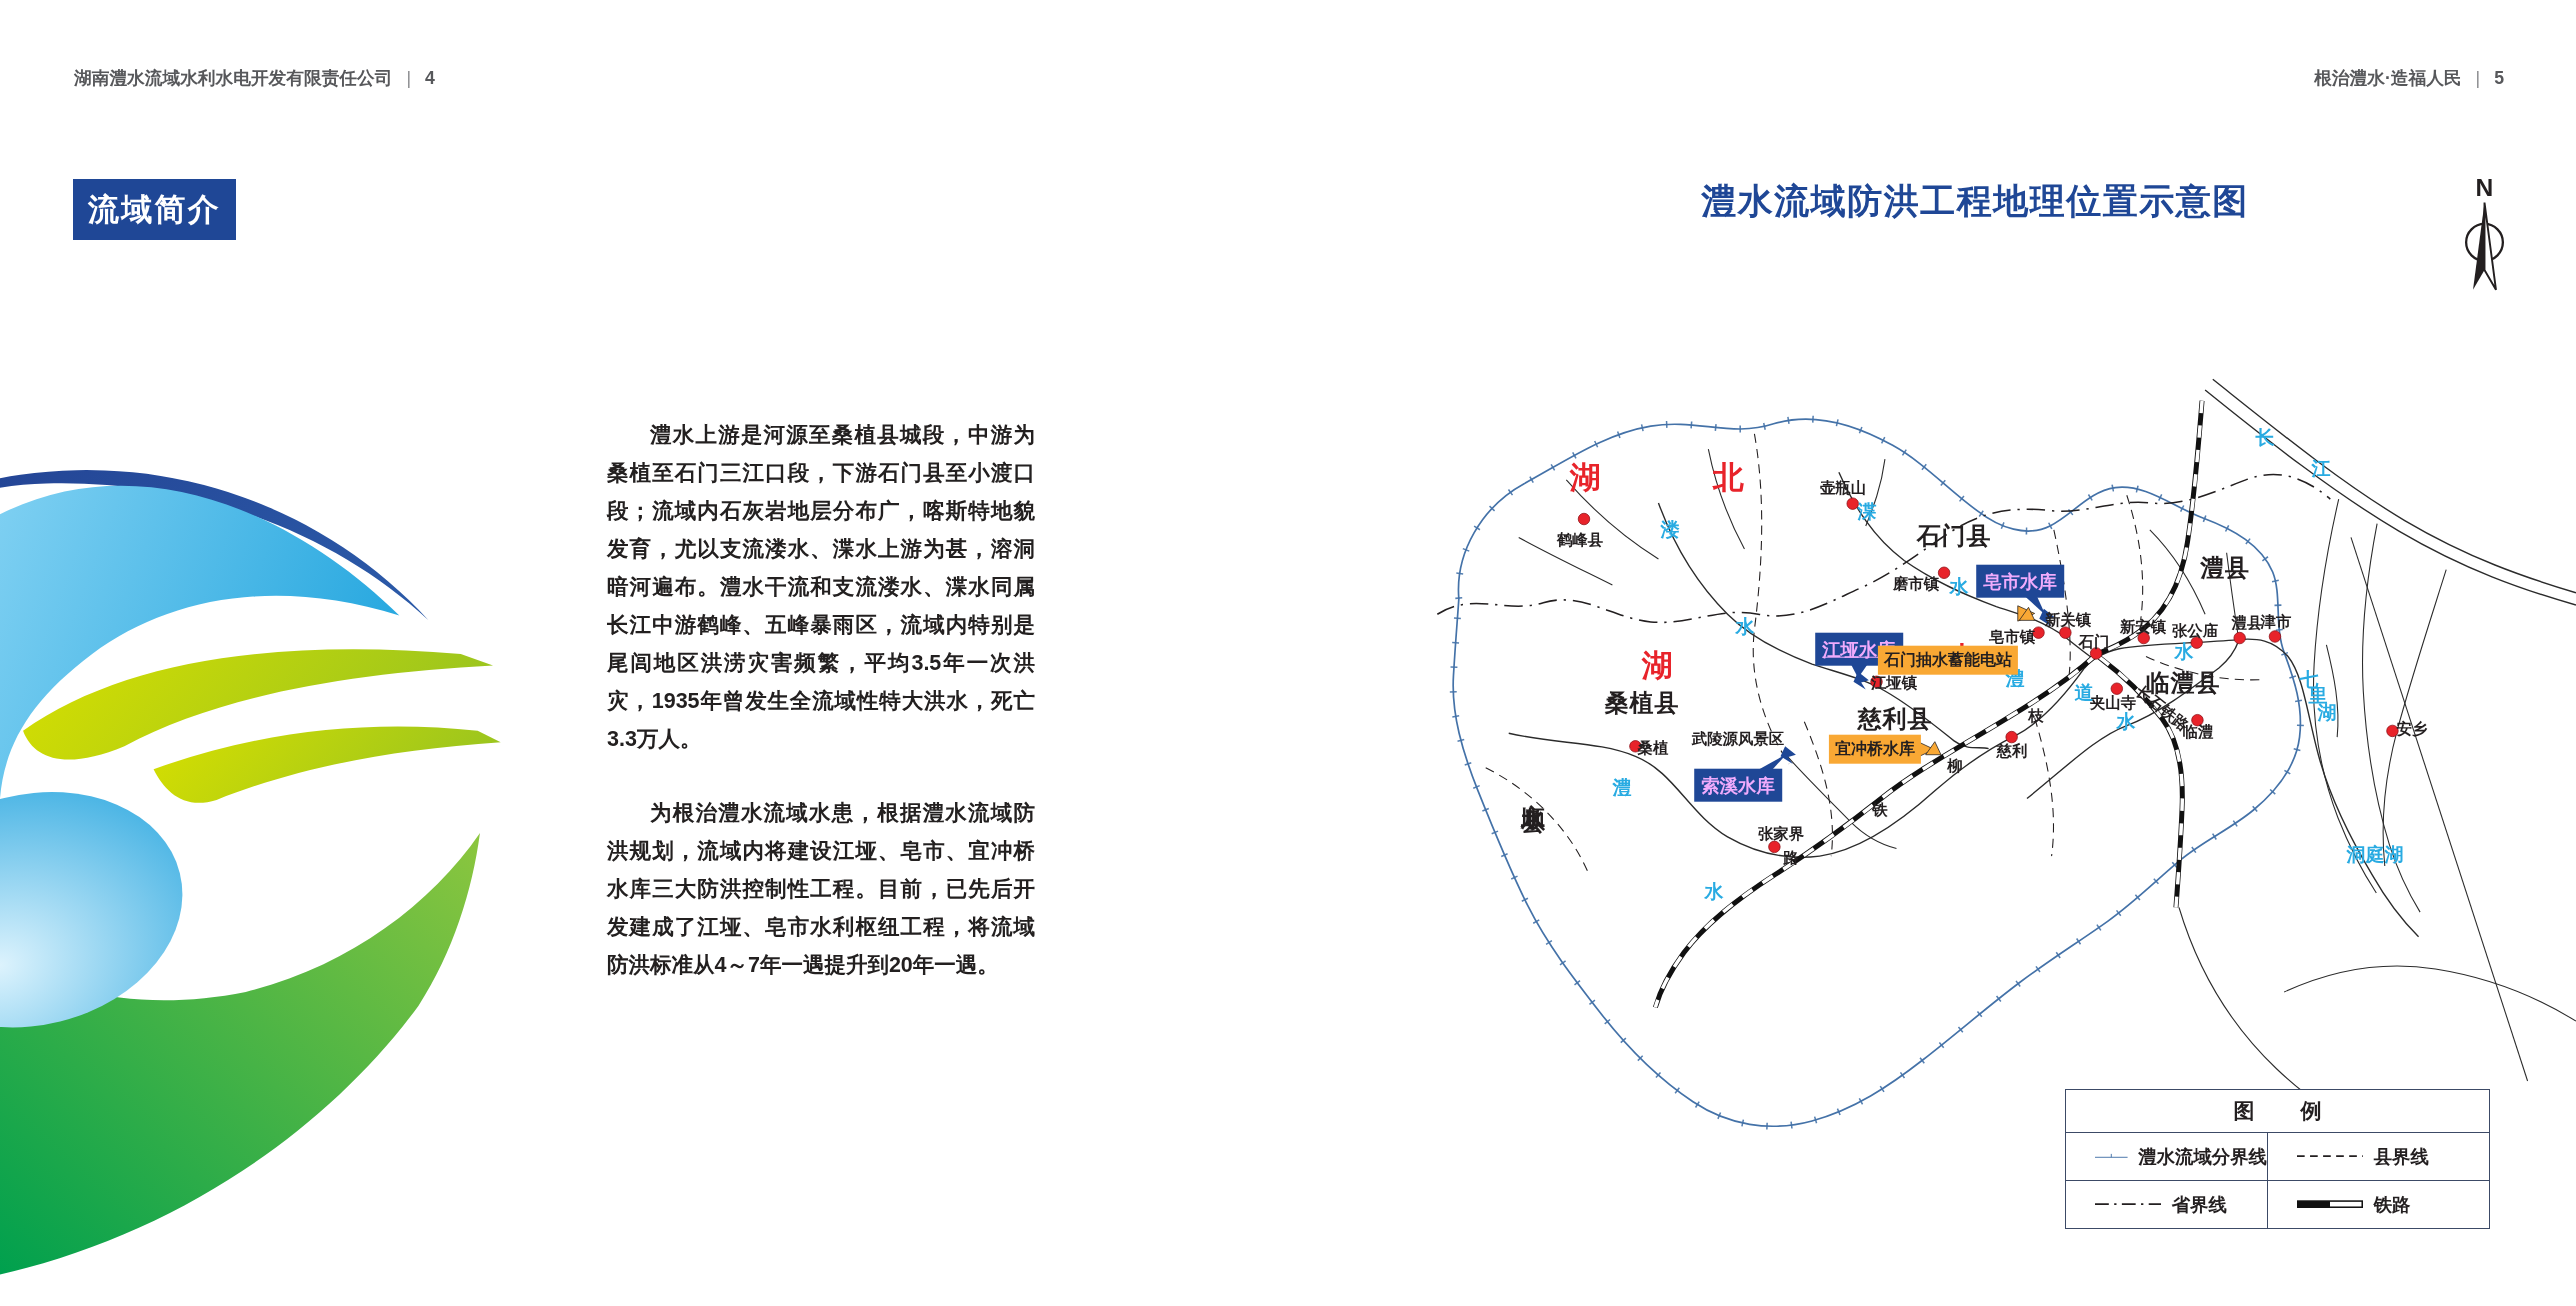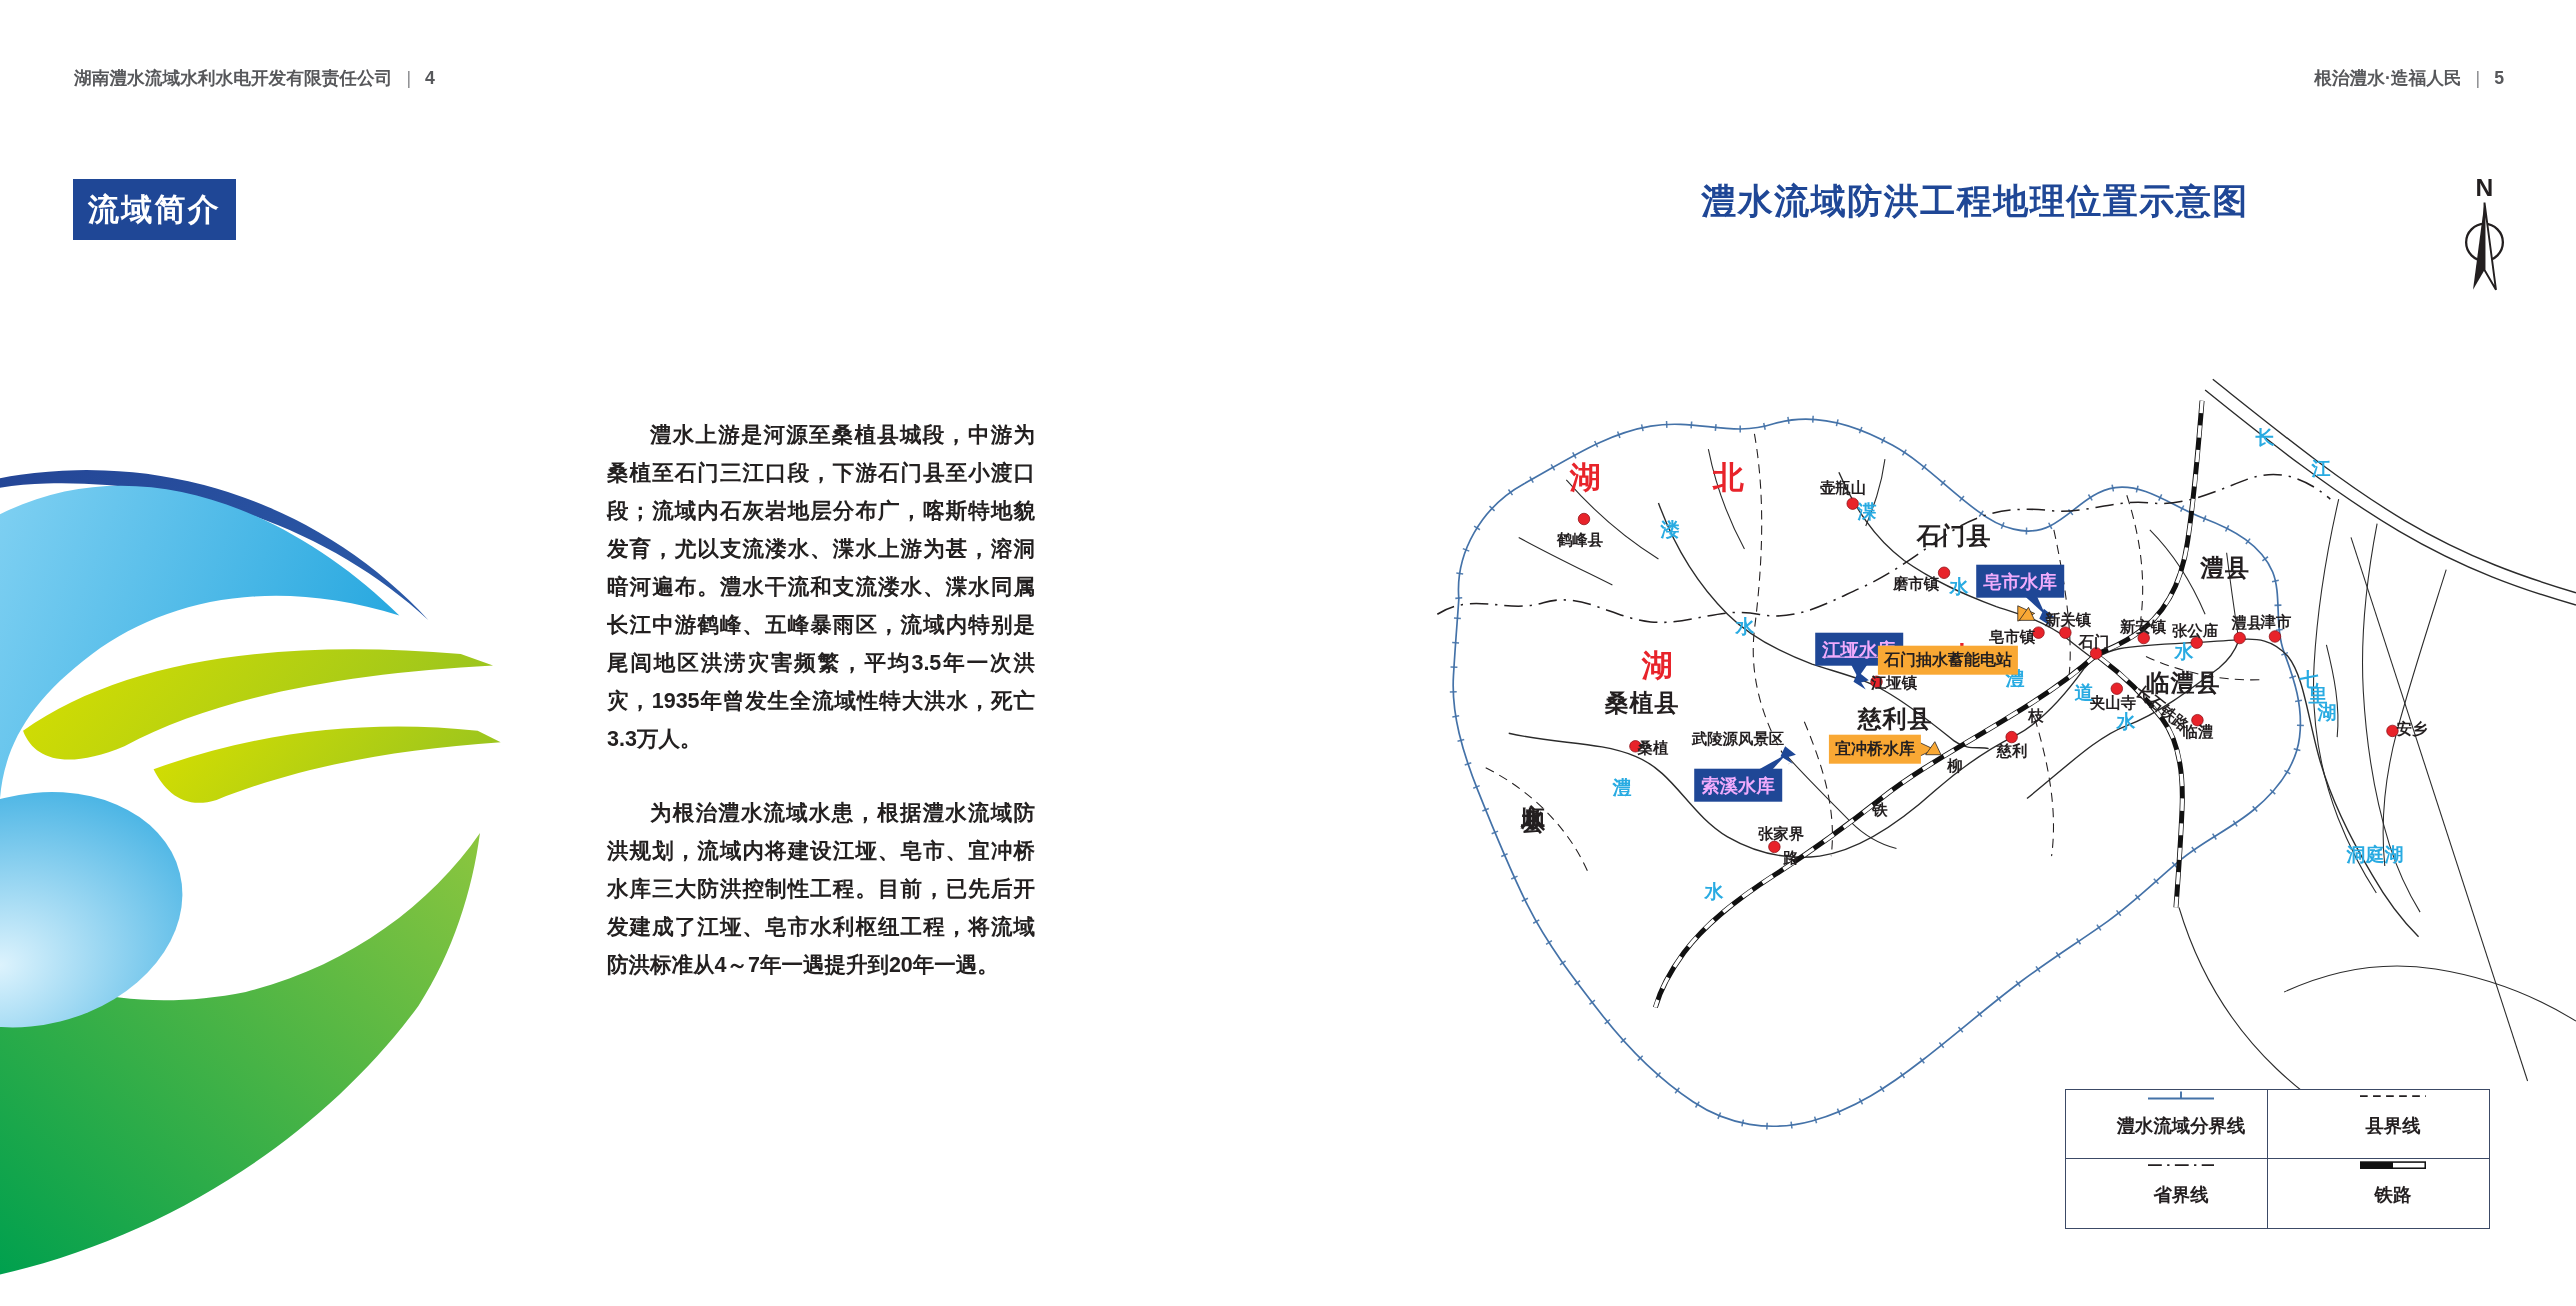--- a/index.html
+++ b/index.html
@@ -55,21 +55,21 @@
   .ptr-blue{fill:#1f4796;}
   .ptr-orange{fill:#f9a834;stroke:#231f20;stroke-width:1;}
 
   
   .legend{position:absolute;left:2065px;top:1089px;width:425px;height:140px;background:#ffffff;
        border:1.5px solid #3c4a66;box-sizing:border-box;display:flex;flex-direction:column;}
   .legend-title{height:42px;border-bottom:1.2px solid #3c4a66;display:flex;align-items:center;
        justify-content:center;font-size:21px;font-weight:700;letter-spacing:20px;text-indent:20px;}
   .legend-grid{flex:1;display:grid;grid-template-columns:202px 1fr;grid-template-rows:1fr 1fr;}
   .legend-cell{display:flex;align-items:center;gap:10.7px;padding-left:29px;
-       border-bottom:1.2px solid #3c4a66;box-sizing:border-box;flex-direction:column;}
+       border-bottom:1.2px solid #3c4a66;box-sizing:border-box;}
   .legend-cell:nth-child(odd){border-right:1.2px solid #3c4a66;}
   .legend-cell:nth-child(3),.legend-cell:nth-child(4){border-bottom:none;}
   .legend-label{font-size:18.4px;font-weight:700;color:#231f20;white-space:nowrap;}
 </style>
 </head>
 <body>
 
 <div class="page">
 
   <div class="hdr hdr-left">
@@ -268,20 +268,21 @@
       <div class="map-lbl rail-char" style="left: 1791px; top: 858px;">路</div>
       <div class="map-lbl rail-char" style="left: 2162px; top: 709px; transform: translate(-50%, -50%) rotate(38deg);">长石铁路</div>
       <div class="map-lbl box-blue" style="left: 2020px; top: 581px;">皂市水库</div>
       <div class="map-lbl box-blue" style="left: 1859px; top: 649px; text-decoration: underline;">江垭水库</div>
       <div class="map-lbl box-blue" style="left: 1738px; top: 785px;">索溪水库</div>
       <div class="map-lbl box-orange" style="left: 1948px; top: 612px; margin-top: 48px;">石门抽水蓄能电站</div>
       <div class="map-lbl box-orange" style="left: 1875px; top: 749px;">宜冲桥水库</div>
     </div>
 
   <div class="legend">
+    <div class="legend-title">图 例</div>
     <div class="legend-grid">
       <div class="legend-cell">
         <svg width="66" height="12.3" viewBox="0 0 86 16">
           <path d="M0,11 H86" stroke="#4472a8" stroke-width="2.5" fill="none"></path>
           <path d="M43,11 V2" stroke="#4472a8" stroke-width="2.5" fill="none"></path>
         </svg>
         <span class="legend-label">澧水流域分界线</span>
       </div>
       <div class="legend-cell">
         <svg width="66" height="12.3" viewBox="0 0 86 16">

